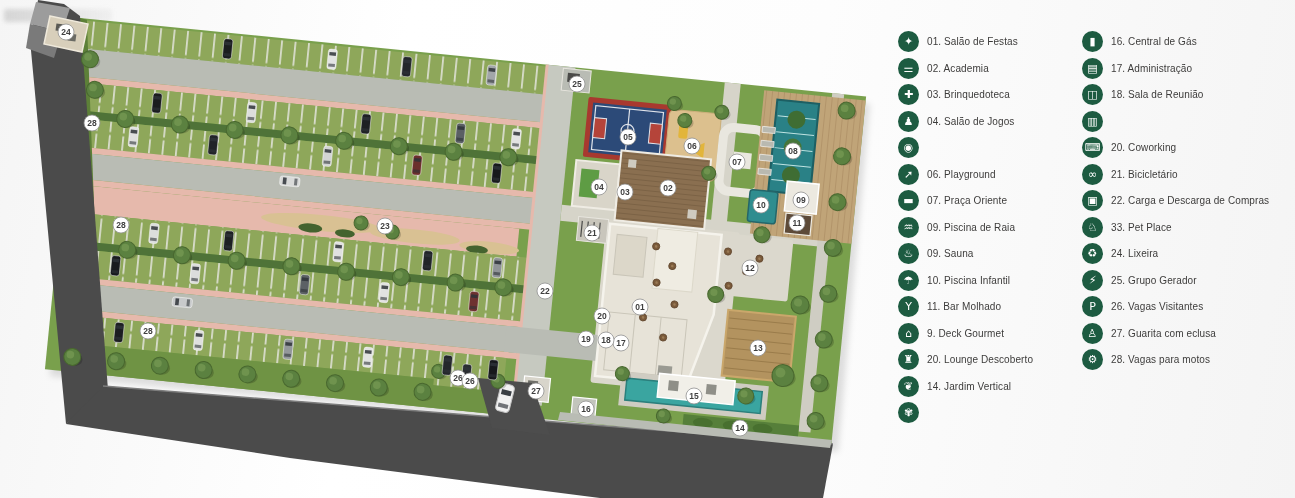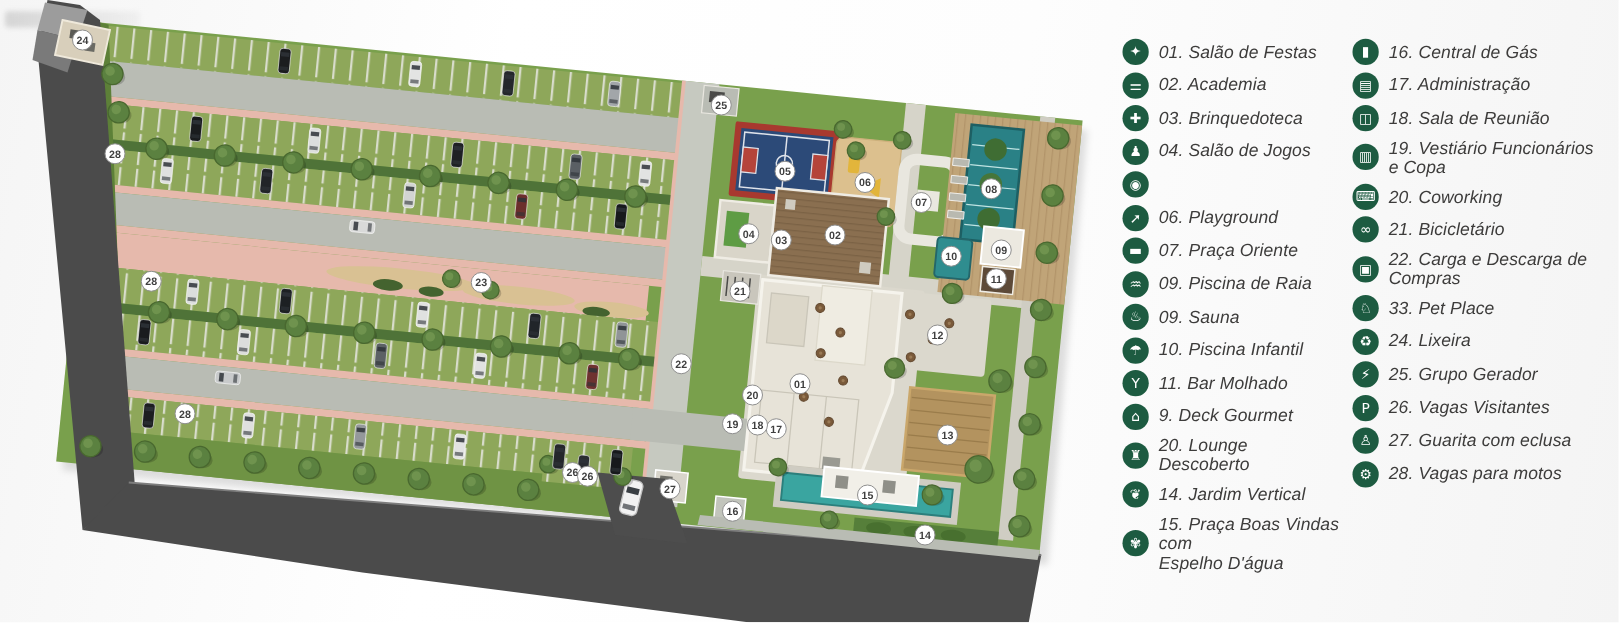--- a/index.html
+++ b/index.html
@@ -15,21 +15,21 @@
     filter:blur(2px);}
   svg.plan{position:absolute;left:0;top:0;}
   .legend{position:absolute;left:898px;top:31px;display:flex;gap:8px;}
   .legend-col{display:flex;flex-direction:column;}
   .legend-col.c1{width:176px;}
   .legend-col.c2{width:215px;}
   .legend-item{display:flex;align-items:center;gap:8px;margin-bottom:5.5px;min-height:21px;}
   .legend-icon{flex:0 0 21px;width:21px;height:21px;border-radius:50%;
     display:flex;align-items:center;justify-content:center;
     color:#fff;font-size:11px;line-height:1;font-family:"DejaVu Sans",sans-serif;}
-  .legend-label{font-size:14px;line-height:1.1;color:#3d3c3b;white-space:pre-line;letter-spacing:.1px;font-style:italic;}
+  .legend-label{font-size:10px;line-height:1.1;color:#3d3c3b;white-space:pre-line;letter-spacing:.1px;}
 </style>
 </head>
 <body>
 
 <div class="stage">
   <div class="bg-band"></div>
   <div class="watermark"></div>
 
   <svg class="plan" width="880" height="498" viewBox="0 0 880 498">
     <defs>
@@ -898,41 +898,37 @@
         <div class="legend-item">
           <span class="legend-icon" style="background: rgb(29, 91, 65);">♜</span>
           <span class="legend-label">20. Lounge Descoberto</span>
         </div>
         <div class="legend-item">
           <span class="legend-icon" style="background: rgb(29, 91, 65);">❦</span>
           <span class="legend-label">14. Jardim Vertical</span>
         </div>
         <div class="legend-item">
           <span class="legend-icon" style="background: rgb(29, 91, 65);">✾</span>
-          <span class="legend-label">15. Praça Boas Vindas com
-Espelho D'água</span>
         </div>
       </div>
       <div class="legend-col c2">
         <div class="legend-item">
           <span class="legend-icon" style="background: rgb(29, 91, 65);">▮</span>
           <span class="legend-label">16. Central de Gás</span>
         </div>
         <div class="legend-item">
           <span class="legend-icon" style="background: rgb(29, 91, 65);">▤</span>
           <span class="legend-label">17. Administração</span>
         </div>
         <div class="legend-item">
           <span class="legend-icon" style="background: rgb(29, 91, 65);">◫</span>
           <span class="legend-label">18. Sala de Reunião</span>
         </div>
         <div class="legend-item">
           <span class="legend-icon" style="background: rgb(29, 91, 65);">▥</span>
-          <span class="legend-label">19. Vestiário Funcionários
-e Copa</span>
         </div>
         <div class="legend-item">
           <span class="legend-icon" style="background: rgb(29, 91, 65);">⌨</span>
           <span class="legend-label">20. Coworking</span>
         </div>
         <div class="legend-item">
           <span class="legend-icon" style="background: rgb(29, 91, 65);">∞</span>
           <span class="legend-label">21. Bicicletário</span>
         </div>
         <div class="legend-item">

